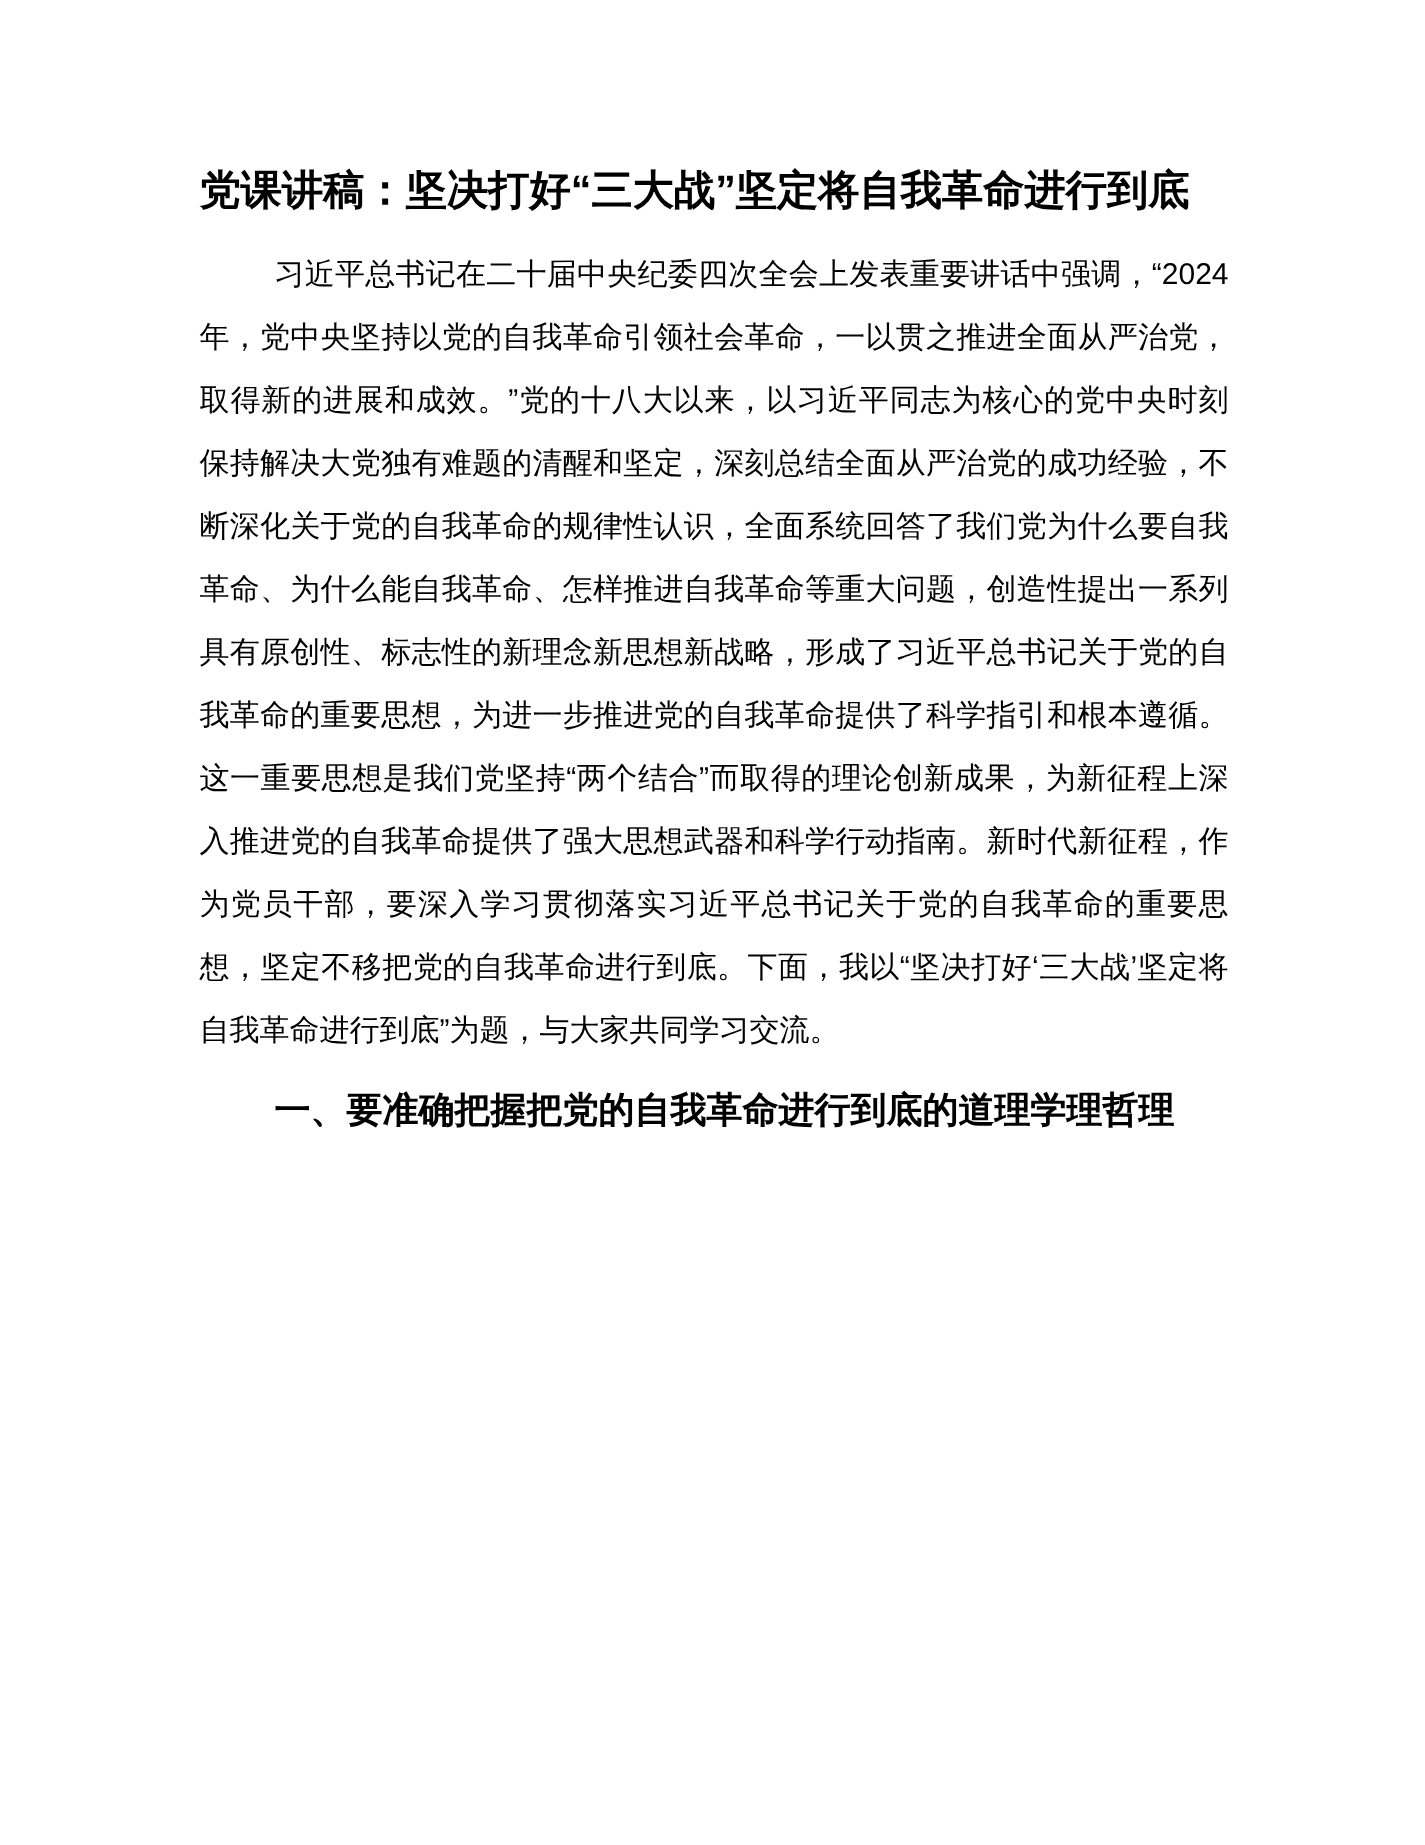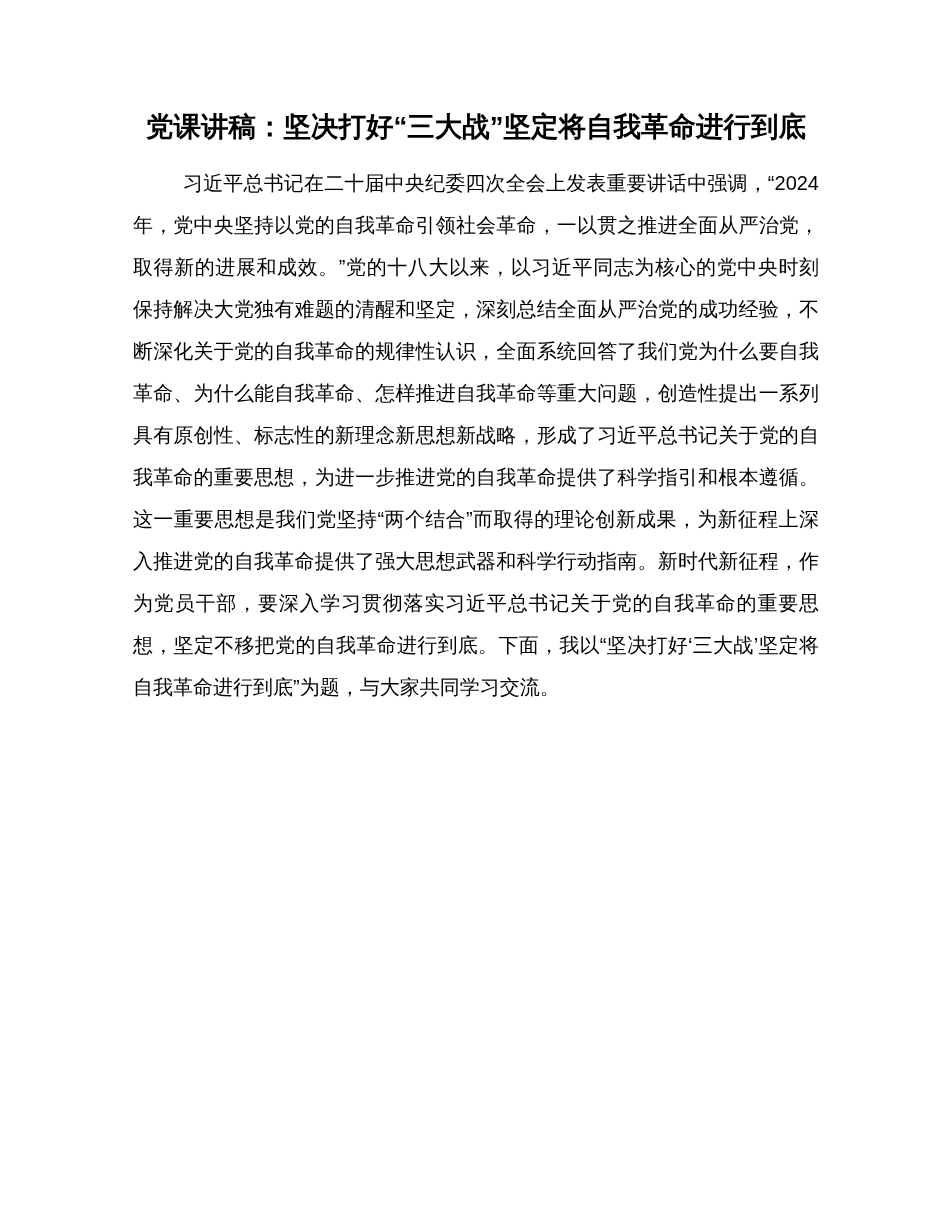--- a/index.html
+++ b/index.html
@@ -31,21 +31,20 @@
     top: 0;
     width: 686px;
   }
 
   .doc-title {
     margin: 0;
     padding-top: 104px;
     font-size: 27.5px;
     font-weight: bold;
     line-height: 45px;
-    text-align: center;
     letter-spacing: 0px;
     word-break: break-all;
     white-space: normal;
   }
 
   .salutation {
     margin: 0;
     padding-top: 26px;
     font-size: 24px;
     line-height: 42px;
@@ -80,15 +79,16 @@
 <body>
 
 <div class="page">
   <div class="content">
 
     <h1 class="doc-title">党课讲稿：坚决打好“三大战”坚定将自我革命进行到底</h1>
 
 
     <p class="body-para">习近平总书记在二十届中央纪委四次全会上发表重要讲话中强调，“2024 年，党中央坚持以党的自我革命引领社会革命，一以贯之推进全面从严治党，取得新的进展和成效。”党的十八大以来，以习近平同志为核心的党中央时刻保持解决大党独有难题的清醒和坚定，深刻总结全面从严治党的成功经验，不断深化关于党的自我革命的规律性认识，全面系统回答了我们党为什么要自我革命、为什么能自我革命、怎样推进自我革命等重大问题，创造性提出一系列具有原创性、标志性的新理念新思想新战略，形成了习近平总书记关于党的自我革命的重要思想，为进一步推进党的自我革命提供了科学指引和根本遵循。这一重要思想是我们党坚持“两个结合”而取得的理论创新成果，为新征程上深入推进党的自我革命提供了强大思想武器和科学行动指南。新时代新征程，作为党员干部，要深入学习贯彻落实习近平总书记关于党的自我革命的重要思想，坚定不移把党的自我革命进行到底。下面，我以“坚决打好‘三大战’坚定将自我革命进行到底”为题，与大家共同学习交流。</p>
 
+    <p class="section-heading">一、要准确把握把党的自我革命进行到底的道理学理哲理</p>
 
   </div>
 </div>
 
 </body></html>

